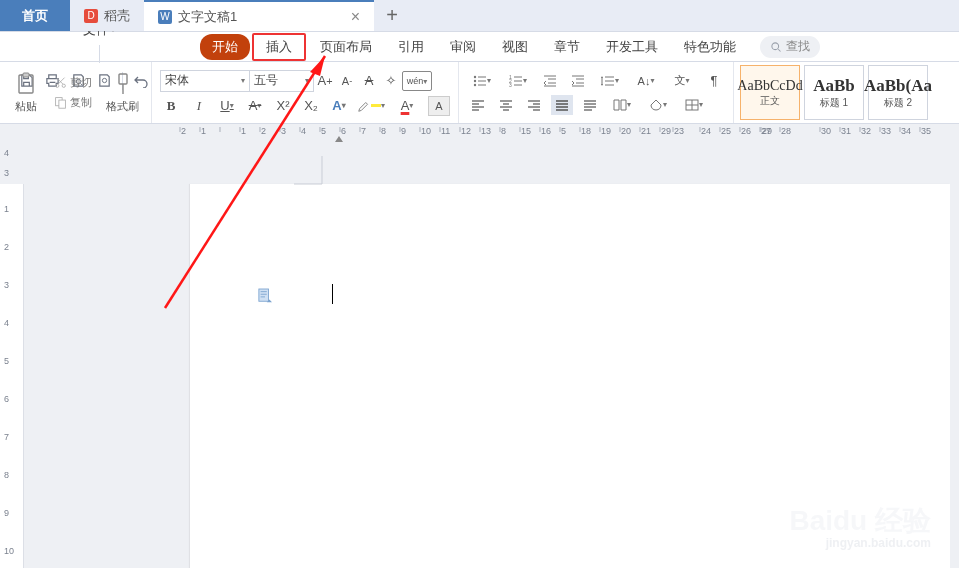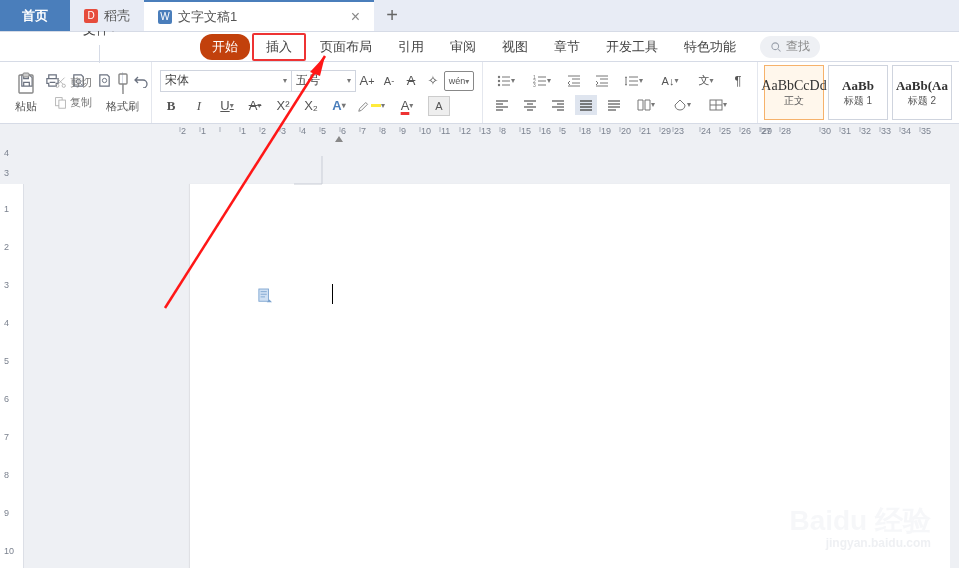--- a/index.html
+++ b/index.html
@@ -36,30 +36,30 @@
 
 .ribbon { height:62px; border-bottom:1px solid #d6dbe6; display:flex; align-items:stretch; background:#fff; }
 .grp { display:flex; flex-direction:column; padding:2px 8px; border-right:1px solid #e4e7ee; }
 .grp.row { flex-direction:row; align-items:center; gap:4px; }
 .bigbtn { display:flex; flex-direction:column; align-items:center; gap:2px; font-size:11px; color:#555; padding:2px 4px; }
 .bigbtn .glyph { width:28px; height:26px; display:flex; align-items:center; justify-content:center; font-size:18px; color:#666; }
 .smallbtn { display:flex; align-items:center; gap:3px; font-size:11px; color:#777; padding:1px 2px; }
 .twoCol { display:flex; flex-direction:column; justify-content:center; gap:3px; }
 .font-row { display:flex; align-items:center; gap:0; }
 .combo { border:1px solid #cfd4de; height:22px; display:flex; align-items:center; padding:0 4px; font-size:12px; color:#444; background:#fff; }
-.combo.fontname { width:132px; }
+.combo.fontname { width:90px; }
 .combo.fontsize { width:64px; border-left:none; }
 .combo .caret { margin-left:auto; }
 .tool-row { display:flex; align-items:center; gap:6px; margin-top:4px; }
 .tb { width:22px; height:20px; display:flex; align-items:center; justify-content:center; font-size:13px; color:#555; }
 .tb.wide { width:30px; }
 .style-gallery { display:flex; align-items:stretch; padding:3px 6px; gap:4px; }
 .style-item { border:1px solid #cfd4de; width:60px; display:flex; flex-direction:column; align-items:center; justify-content:center; font-size:10px; color:#555; padding:2px;}
 .style-item .prev { font-family:"Times New Roman",serif; font-size:14px; color:#333; }
-.style-item.bold .prev { font-weight:bold; font-size:13px; }
+.style-item.bold .prev { font-weight:bold; font-size:17px; }
 .style-item.sel { border-color:#f6b26b; background:#fff7ec; }
 
 
 .workspace { position:absolute; top:124px; left:0; right:0; bottom:0; background:#eef0f4; }
 .hruler { position:absolute; top:0; left:24px; right:0; height:20px; background:#eef0f4; font-size:9px; color:#888;}
 .hruler .hrwrap { position:absolute; left:0; right:0; top:0; height:20px; }
 .hrtick { position:absolute; top:3px; }
 .hrtick .lbl { position:absolute; top:-1px; left:2px; font-size:9px; color:#7b828f;}
 .doc-indent { position:absolute; top:10px; width:8px; height:8px; border-left:4px solid transparent; border-right:4px solid transparent; border-bottom:6px solid #888;}
 .vruler { position:absolute; top:20px; left:0; bottom:0; width:24px; background:#eef0f4; }

